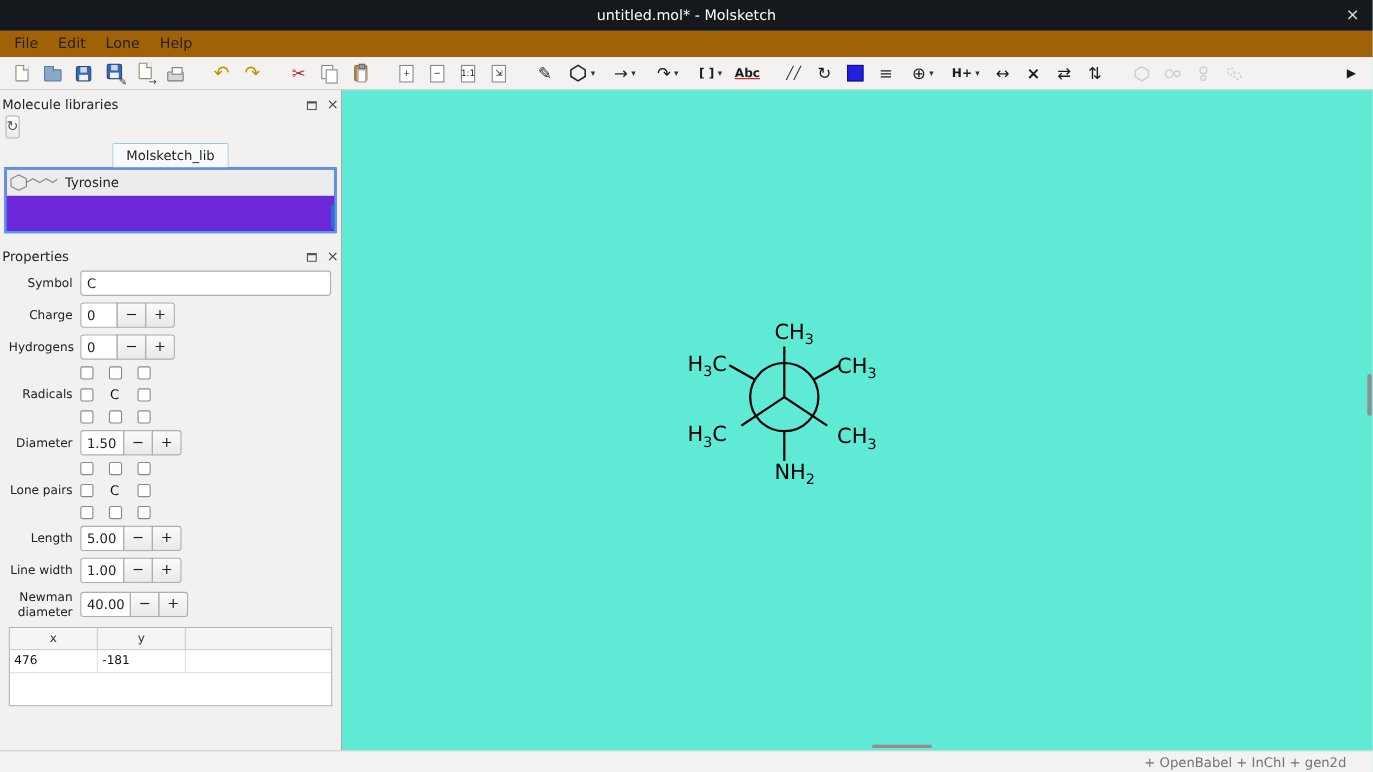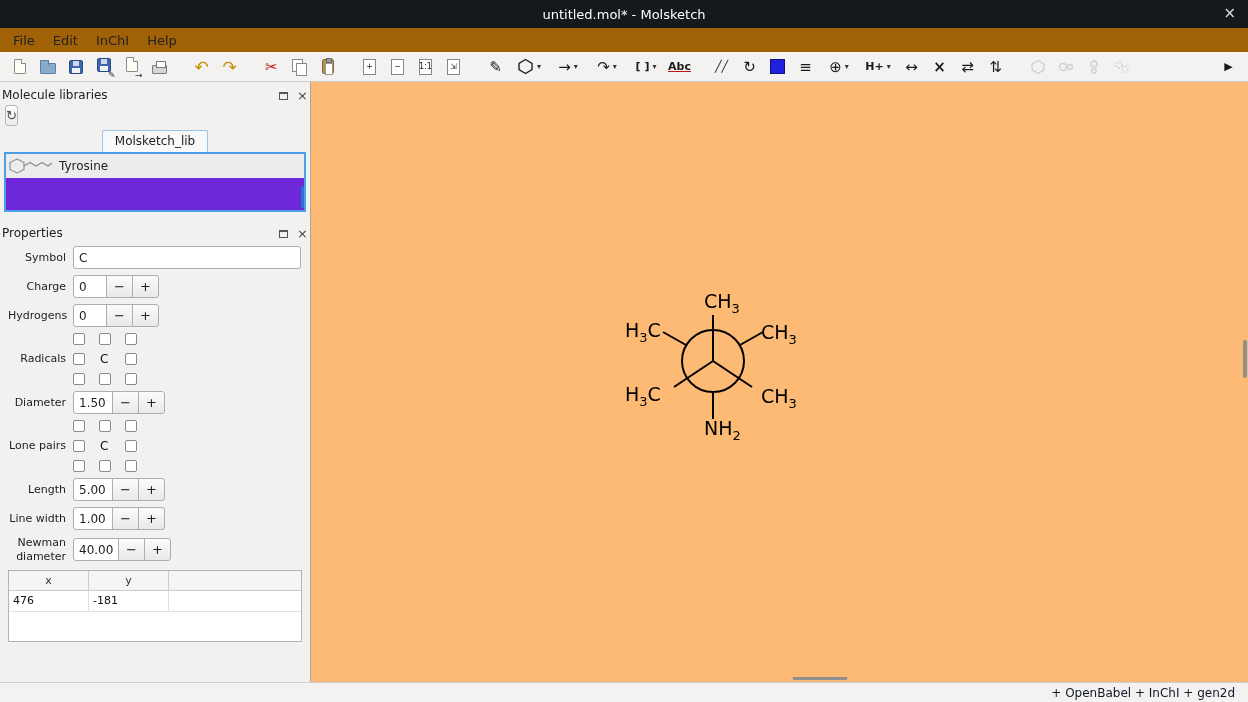--- a/index.html
+++ b/index.html
@@ -45,21 +45,21 @@
   .ic-paste::before { content: ""; position: absolute; left: 3px; top: -2px; width: 4px; height: 3px; background: #9a9a9a; border: 1px solid #6a6a6a; }
   .ic-paste::after { content: ""; position: absolute; left: 2px; top: 3px; width: 6px; height: 10px; background: #fff; border: 1px solid #999; }
   .ic-doc { width: 13px; height: 16px; background: #fff; border: 1px solid #888; display: inline-flex; align-items: center; justify-content: center; font-size: 8px; color: #222; }
   .ic-wrap { position: relative; display: inline-block; }
   .ovl { position: absolute; right: -5px; bottom: -4px; font-size: 9px; color: #333; background: transparent; }
   .ic-swatch { width: 15px; height: 15px; background: #2020dd; border: 1px solid #101080; display: inline-block; }
 
   
   .content { flex: 1; display: flex; min-height: 0; }
   .sidebar { width: 311px; flex: 0 0 auto; background: #f2f1f0; border-right: 1px solid #a8a6a4; display: flex; flex-direction: column; overflow: hidden; }
-  .canvas { flex: 1; background: #fdba74; position: relative; }
+  .canvas { flex: 1; background: #5eead4; position: relative; }
 
   .panel-header { height: 20px; display: flex; align-items: flex-end; justify-content: space-between; padding: 0 2px; font-size: 12px; color: #222; flex: 0 0 auto; }
   .ph-icons { display: flex; align-items: center; gap: 9px; }
   .undock { width: 9px; height: 8px; border: 1px solid #555; border-top-width: 2px; display: inline-block; }
   .ph-close { font-size: 13px; color: #444; line-height: 1; }
 
   .refresh-btn { margin: 3px 5px; height: 21px; border: 1px solid #b8b6b4; border-radius: 3px; background: linear-gradient(#fcfcfc, #ececec); display: flex; align-items: center; justify-content: center; font-size: 13px; color: #555; font-family: "DejaVu Sans", sans-serif; }
   .tabbar { display: flex; justify-content: center; margin-top: 4px; position: relative; z-index: 2; }
   .tab { border: 1px solid #9fc3e4; border-bottom: none; background: #f8f9fb; padding: 3px 12px 4px; font-size: 12px; border-radius: 2px 2px 0 0; }
   .library-list { margin: 0 4px 8px; border: 2px solid #4a9fe8; background: #6d28d9; height: 60px; position: relative; overflow: hidden; }
@@ -85,38 +85,38 @@
   .ct-head { display: flex; border-bottom: 1px solid #cfcdcb; height: 20px; background: #f6f5f4; }
   .ct-hcell { width: 80px; display: flex; align-items: center; justify-content: center; border-right: 1px solid #cfcdcb; color: #333; }
   .ct-row { display: flex; height: 21px; border-bottom: 1px solid #e2e0de; }
   .ct-cell { width: 80px; display: flex; align-items: center; padding-left: 4px; border-right: 1px solid #e2e0de; color: #111; }
 
   
   .vscroll-thumb { position: absolute; right: 1px; top: 258px; width: 4px; height: 38px; background: #8f8f8f; border-radius: 2px; }
   .hscroll-thumb { position: absolute; left: 482px; bottom: 2px; width: 54px; height: 3px; background: #8f8f8f; }
 
   
-  .statusbar { height: 20px; background: #f3f2f1; border-top: 1px solid #cfcdcb; display: flex; align-items: center; justify-content: flex-end; padding: 0 13px; font-size: 12px; color: #0f172a; flex: 0 0 auto; }
+  .statusbar { height: 20px; background: #f3f2f1; border-top: 1px solid #cfcdcb; display: flex; align-items: center; justify-content: flex-end; padding: 0 24px; font-size: 12px; color: #737373; flex: 0 0 auto; }
 
   svg text { font-family: "DejaVu Sans", sans-serif; }
 </style>
 </head>
 <body>
 
 <div class="app">
 
   <div class="titlebar">
     <span>untitled.mol* - Molsketch</span>
     <span class="tb-close">×</span>
   </div>
 
   <div class="menubar">
     <span class="menu-item">File</span>
     <span class="menu-item">Edit</span>
-    <span class="menu-item">InChI</span>
+    <span class="menu-item">Lone</span>
     <span class="menu-item">Help</span>
   </div>
 
   <div class="toolbar">
     <button class="tb">
         <span class="ic-page"></span>
       </button>
     <button class="tb">
         <span class="ic-folder"></span>
       </button>

